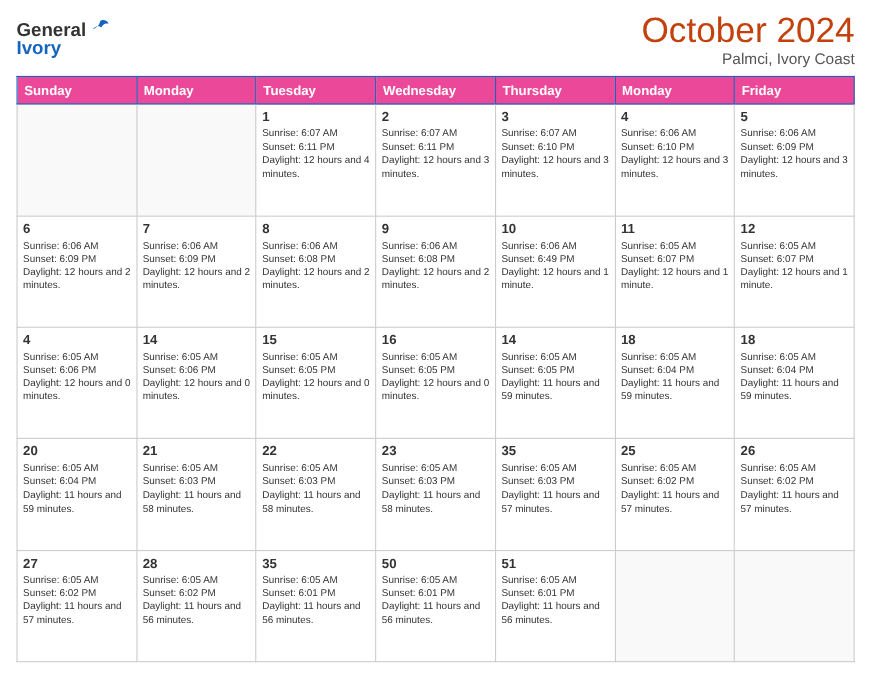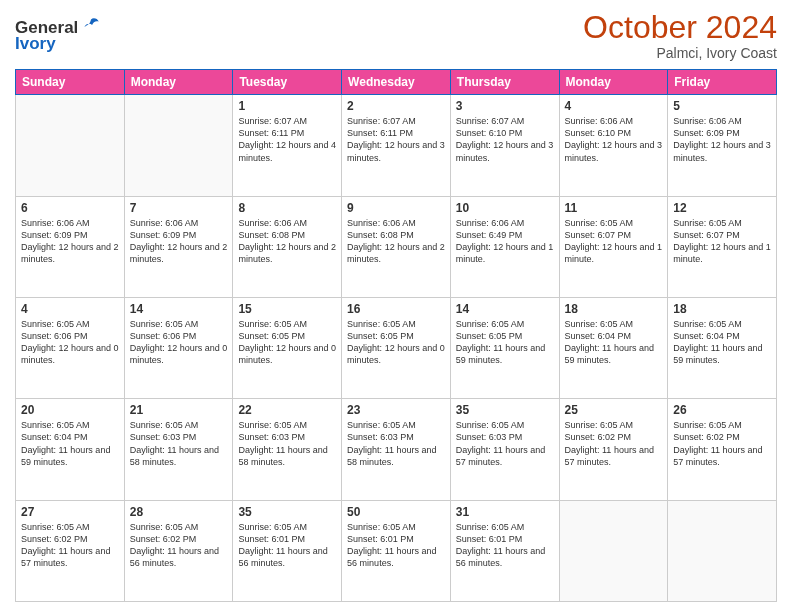--- a/index.html
+++ b/index.html
@@ -339,21 +339,21 @@
 and 56 minutes.</div>
           </td>
           <td>
             <span class="day-num">50</span>
             <div class="day-info">Sunrise: 6:05 AM
 Sunset: 6:01 PM
 Daylight: 11 hours
 and 56 minutes.</div>
           </td>
           <td>
-            <span class="day-num">31</span>
+            <span class="day-num">51</span>
             <div class="day-info">Sunrise: 6:05 AM
 Sunset: 6:01 PM
 Daylight: 11 hours
 and 56 minutes.</div>
           </td>
           <td class="empty"></td>
           <td class="empty"></td>
         </tr>
       </tbody>
   </table>

